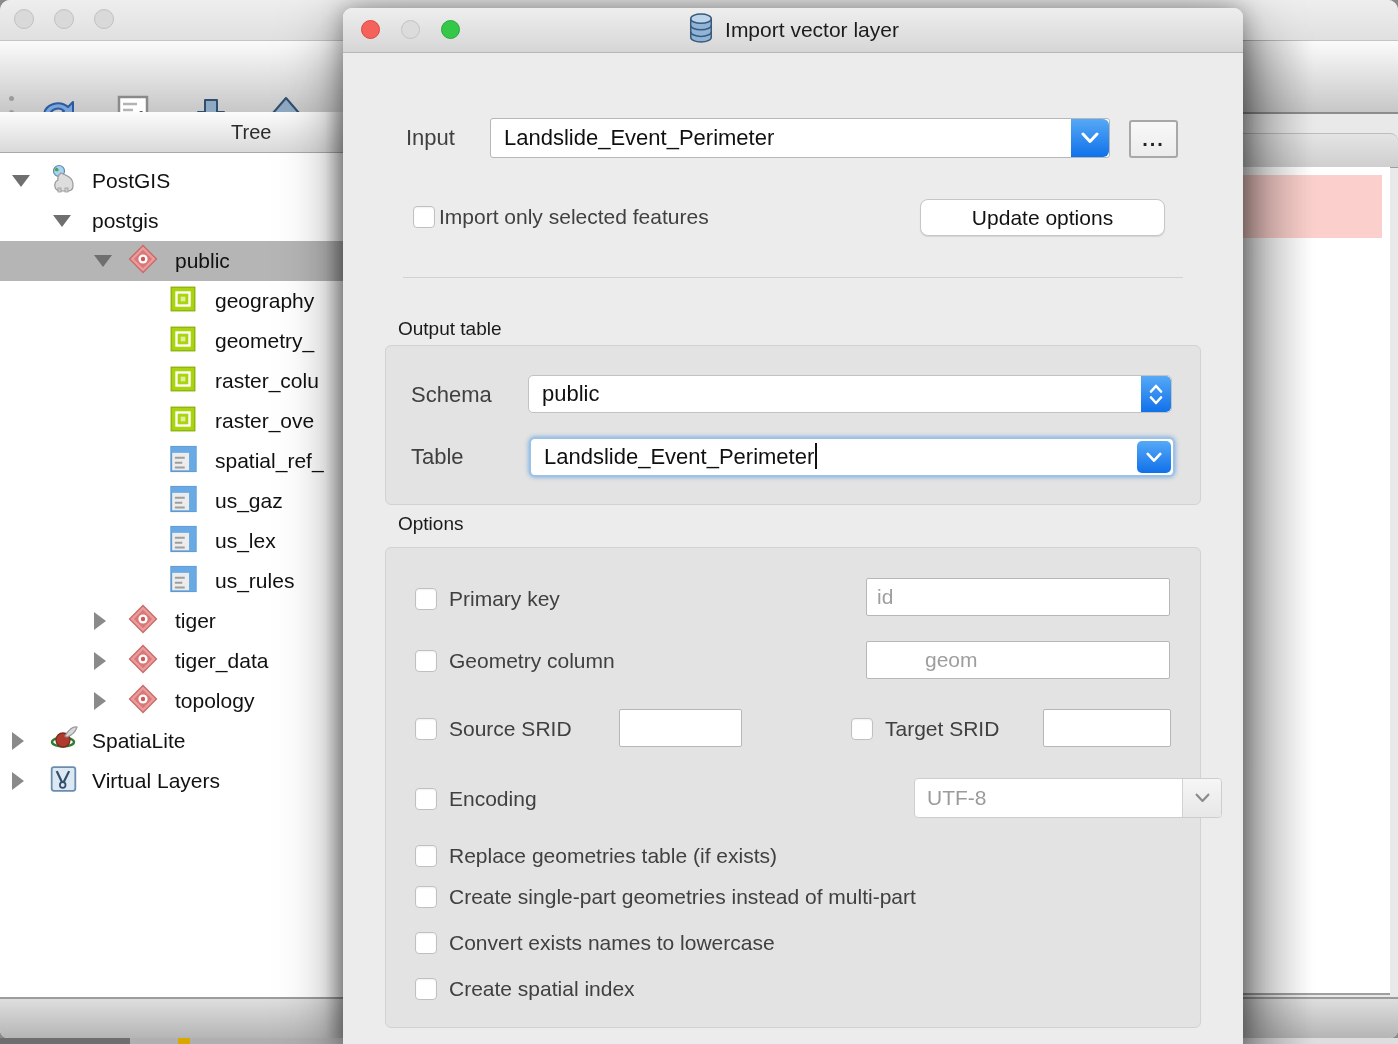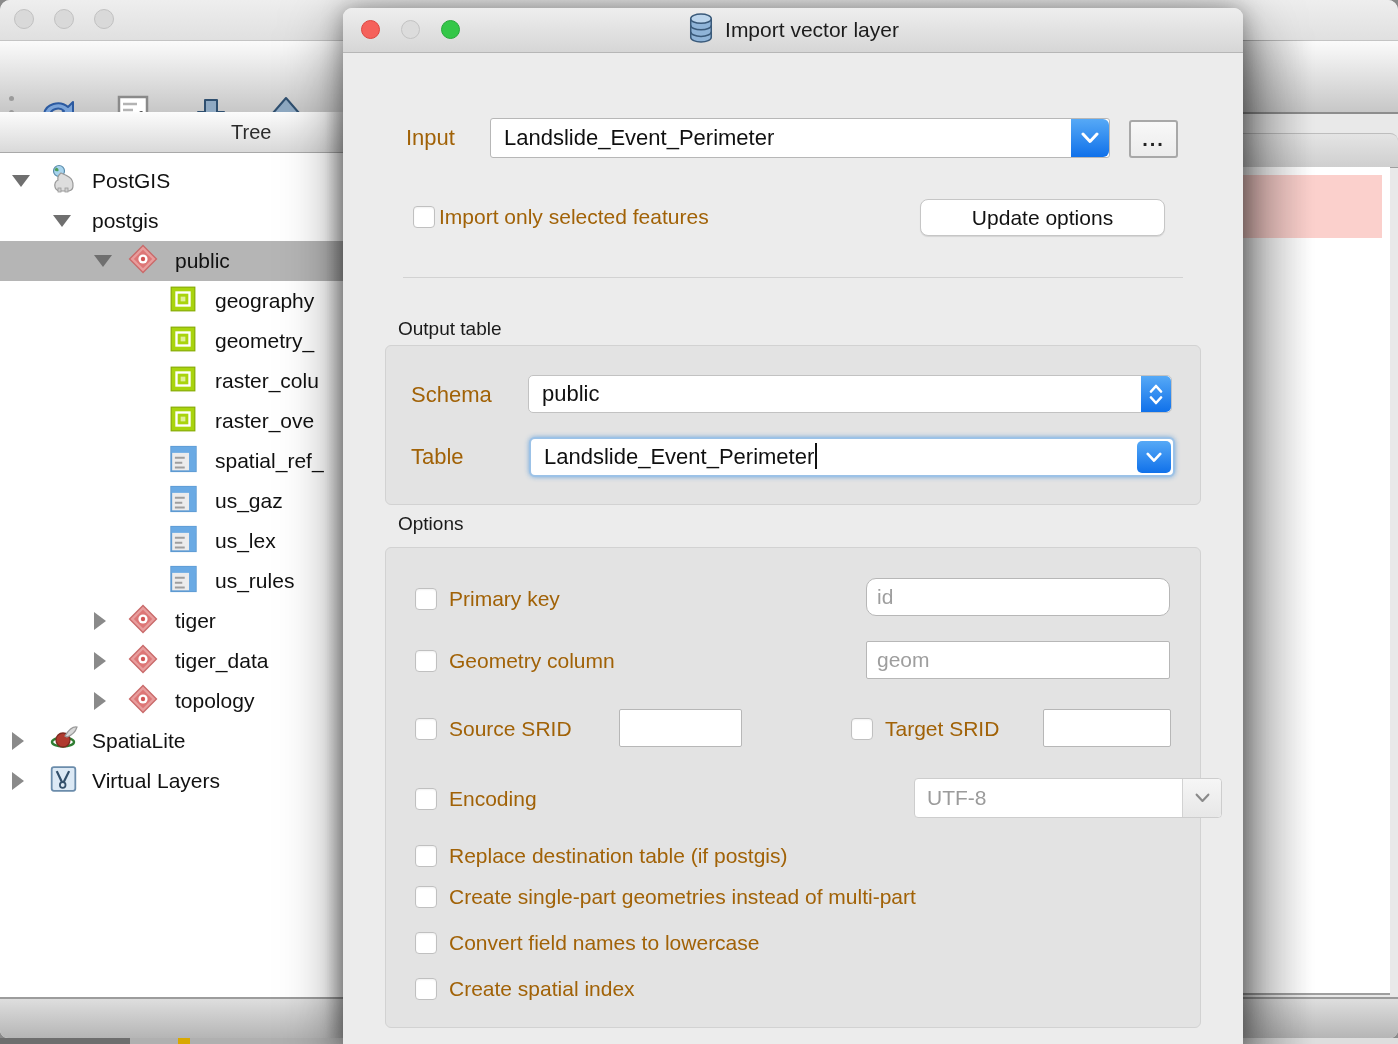--- a/index.html
+++ b/index.html
@@ -90,21 +90,21 @@
     border-radius:9px 9px 0 0;
     display:flex;align-items:center;justify-content:center;gap:10px;
   }
   .dlg-title{font-size:21px;font-weight:500;color:#1c1c1c;}
   .dlg-lights{position:absolute;left:18px;top:12px;display:flex;gap:21px;}
   .dl{width:19px;height:19px;border-radius:50%;box-sizing:border-box;}
   .dl.red{background:#f5615b;border:1px solid #dd453f;}
   .dl.gray{background:#dcdcdc;border:1px solid #c3c3c3;}
   .dl.green{background:#34c748;border:1px solid #27a83a;}
 
-  .flabel{font-size:21px;color:#a16207;line-height:22px;white-space:nowrap;}
+  .flabel{font-size:21px;color:#404040;line-height:22px;white-space:nowrap;}
   .field{background:#fff;border:1px solid #b7b7b7;border-radius:3px;box-sizing:border-box;}
   .field .txt{font-size:22px;color:#101010;padding-left:13px;white-space:nowrap;overflow:hidden;display:block;}
   .blue-btn{
     position:absolute;right:0;top:0;bottom:0;width:38px;
     background:linear-gradient(#56a9f6,#1071ea);
     border-radius:0 6px 6px 0;display:flex;align-items:center;justify-content:center;
   }
   .browse-btn{
     border:2px solid #a8a8a8;border-radius:3px;background:linear-gradient(#f8f8f8,#ececec);
     font-size:20px;font-weight:bold;color:#222;letter-spacing:2px;
@@ -507,27 +507,27 @@
           <polyline points="2,2 9,9.5 16,2" fill="none" stroke="#ffffff" stroke-width="3" stroke-linecap="round" stroke-linejoin="round"></polyline>
         </svg>
     </span>
   </div>
 
   <span class="abs group-label" style="left:55px;top:506px;">Options</span>
   <div class="abs groupbox" style="left:42px;top:539px;width:816px;height:481px;"></div>
 
   <span class="abs cb" style="left:72px;top:580px;"></span>
   <span class="abs flabel" style="left:106px;top:580px;">Primary key</span>
-  <div class="abs field" style="left:523px;top:570px;width:304px;height:38px;border-radius:10px;">
+  <div class="abs field" style="left:523px;top:570px;width:304px;height:38px;border-radius:2px;">
     <span class="placeholder">id</span>
   </div>
 
   <span class="abs cb" style="left:72px;top:642px;"></span>
   <span class="abs flabel" style="left:106px;top:642px;">Geometry column</span>
-  <div class="abs field" style="left:523px;top:633px;width:304px;height:38px;border-radius:2px;">
+  <div class="abs field" style="left:523px;top:633px;width:304px;height:38px;border-radius:2px;padding-left:48px;">
     <span class="placeholder">geom</span>
   </div>
 
   <span class="abs cb" style="left:72px;top:710px;"></span>
   <span class="abs flabel" style="left:106px;top:710px;">Source SRID</span>
   <div class="abs field" style="left:276px;top:701px;width:123px;height:38px;border-radius:2px;">
     <span class="placeholder"></span>
   </div>
 
   <span class="abs cb" style="left:508px;top:710px;"></span>
@@ -541,24 +541,24 @@
   <div class="abs gray-combo" style="left:523px;top:770px;width:308px;height:40px;">
     <span class="gtxt">UTF-8</span>
     <span class="gbtn">
       <svg width="15" height="10" viewBox="0 0 18 12">
           <polyline points="2,2 9,9.5 16,2" fill="none" stroke="#8a8a8a" stroke-width="2.6" stroke-linecap="round" stroke-linejoin="round"></polyline>
         </svg>
     </span>
   </div>
 
   <span class="abs cb" style="left:72px;top:837px;"></span>
-  <span class="abs flabel" style="left:106px;top:837px;">Replace destination table (if postgis)</span>
+  <span class="abs flabel" style="left:106px;top:837px;">Replace geometries table (if exists)</span>
 
   <span class="abs cb" style="left:72px;top:878px;"></span>
   <span class="abs flabel" style="left:106px;top:878px;">Create single-part geometries instead of multi-part</span>
 
   <span class="abs cb" style="left:72px;top:924px;"></span>
-  <span class="abs flabel" style="left:106px;top:924px;">Convert field names to lowercase</span>
+  <span class="abs flabel" style="left:106px;top:924px;">Convert exists names to lowercase</span>
 
   <span class="abs cb" style="left:72px;top:970px;"></span>
   <span class="abs flabel" style="left:106px;top:970px;">Create spatial index</span>
 
 </div>
 
 </body></html>

